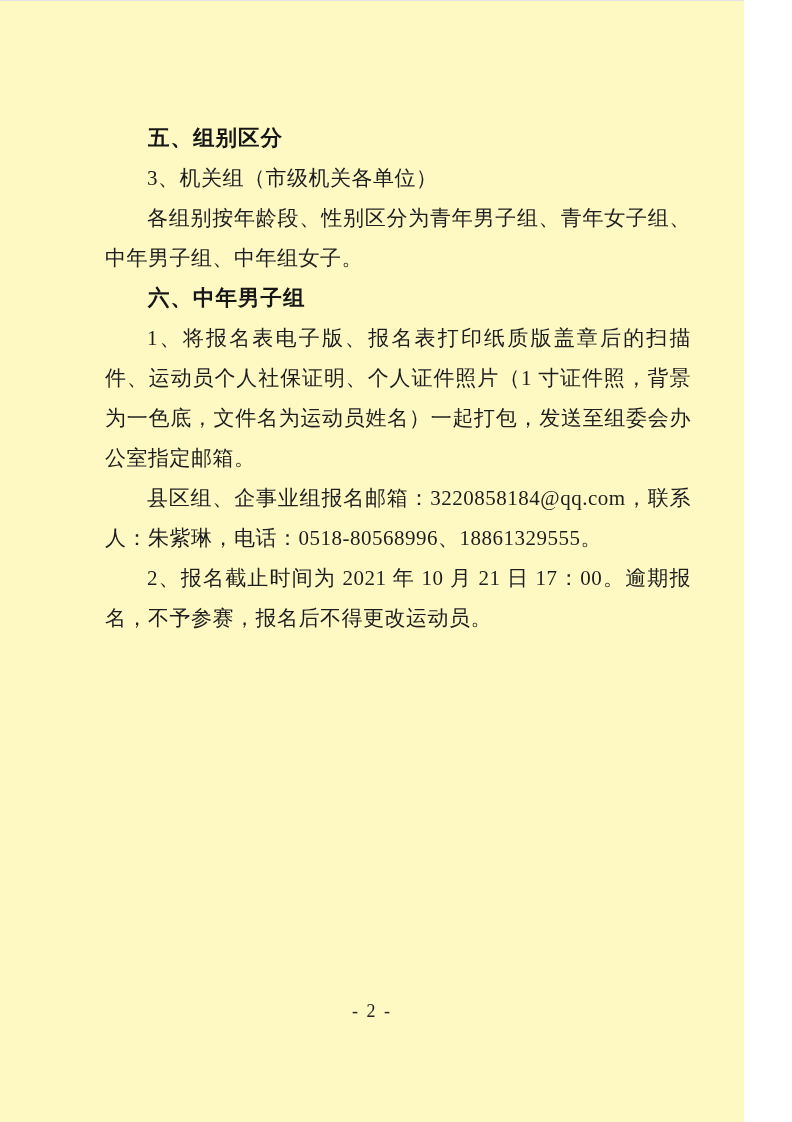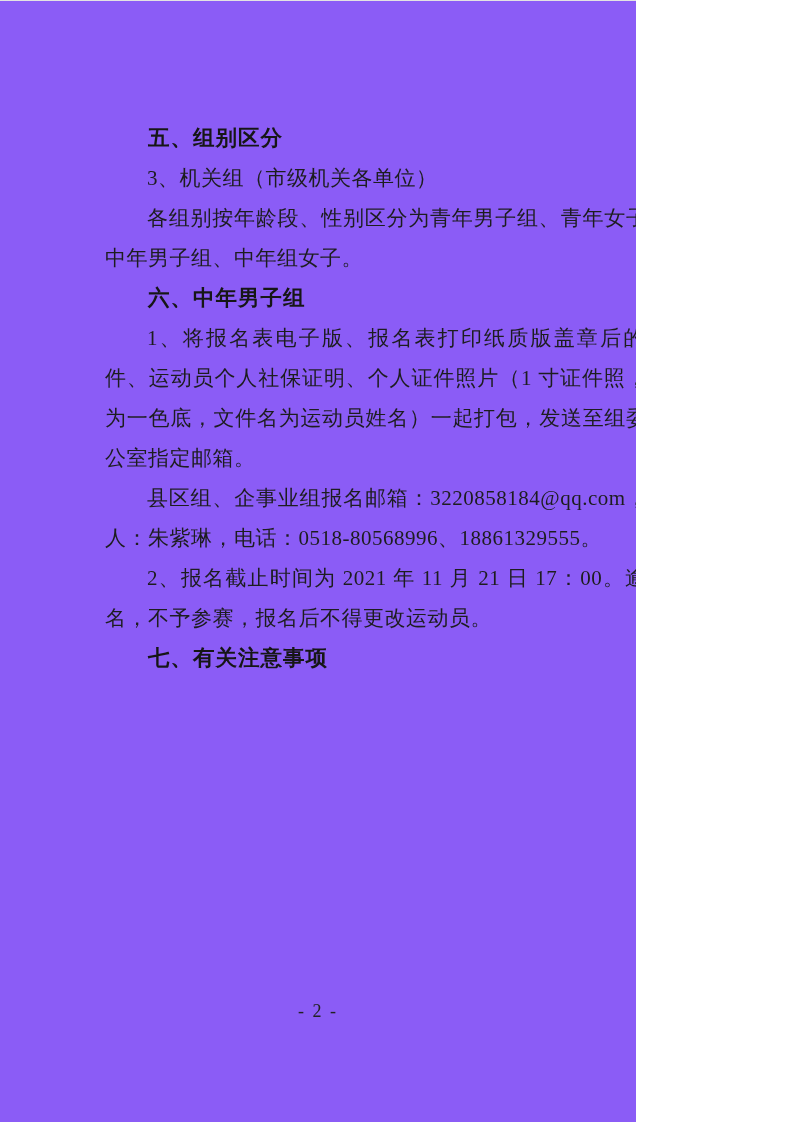--- a/index.html
+++ b/index.html
@@ -2,23 +2,23 @@
 <html><head>
 <meta charset="utf-8">
 <style>
   html, body {
     margin: 0;
     padding: 0;
     background: #ffffff;
   }
   .page {
     position: relative;
-    width: 636px;
+    width: 744px;
     height: 1122px;
-    background: #8b5cf6;
+    background: #fef9c3;
     border-top: 1px solid #e3e3e3;
     overflow: hidden;
     font-family: "Liberation Serif", "DejaVu Serif", serif;
     color: #1d1d1f;
     box-sizing: border-box;
   }
   .content {
     position: absolute;
     top: 117px;
     left: 105px;
@@ -58,17 +58,16 @@
 <body>
 
 <div class="page">
   <div class="content">
     <p class="heading">五、组别区分</p>
     <p class="para">3、机关组（市级机关各单位）</p>
     <p class="para">各组别按年龄段、性别区分为青年男子组、青年女子组、中年男子组、中年组女子。</p>
     <p class="heading">六、中年男子组</p>
     <p class="para">1、将报名表电子版、报名表打印纸质版盖章后的扫描件、运动员个人社保证明、个人证件照片（1 寸证件照，背景为一色底，文件名为运动员姓名）一起打包，发送至组委会办公室指定邮箱。</p>
     <p class="para">县区组、企事业组报名邮箱：3220858184@qq.com，联系人：朱紫琳，电话：0518-80568996、18861329555。</p>
-    <p class="para">2、报名截止时间为 2021 年 11 月 21 日 17：00。逾期报名，不予参赛，报名后不得更改运动员。</p>
-    <p class="heading">七、有关注意事项</p>
+    <p class="para">2、报名截止时间为 2021 年 10 月 21 日 17：00。逾期报名，不予参赛，报名后不得更改运动员。</p>
   </div>
   <div class="footer">- 2 -</div>
 </div>
 
 </body></html>

